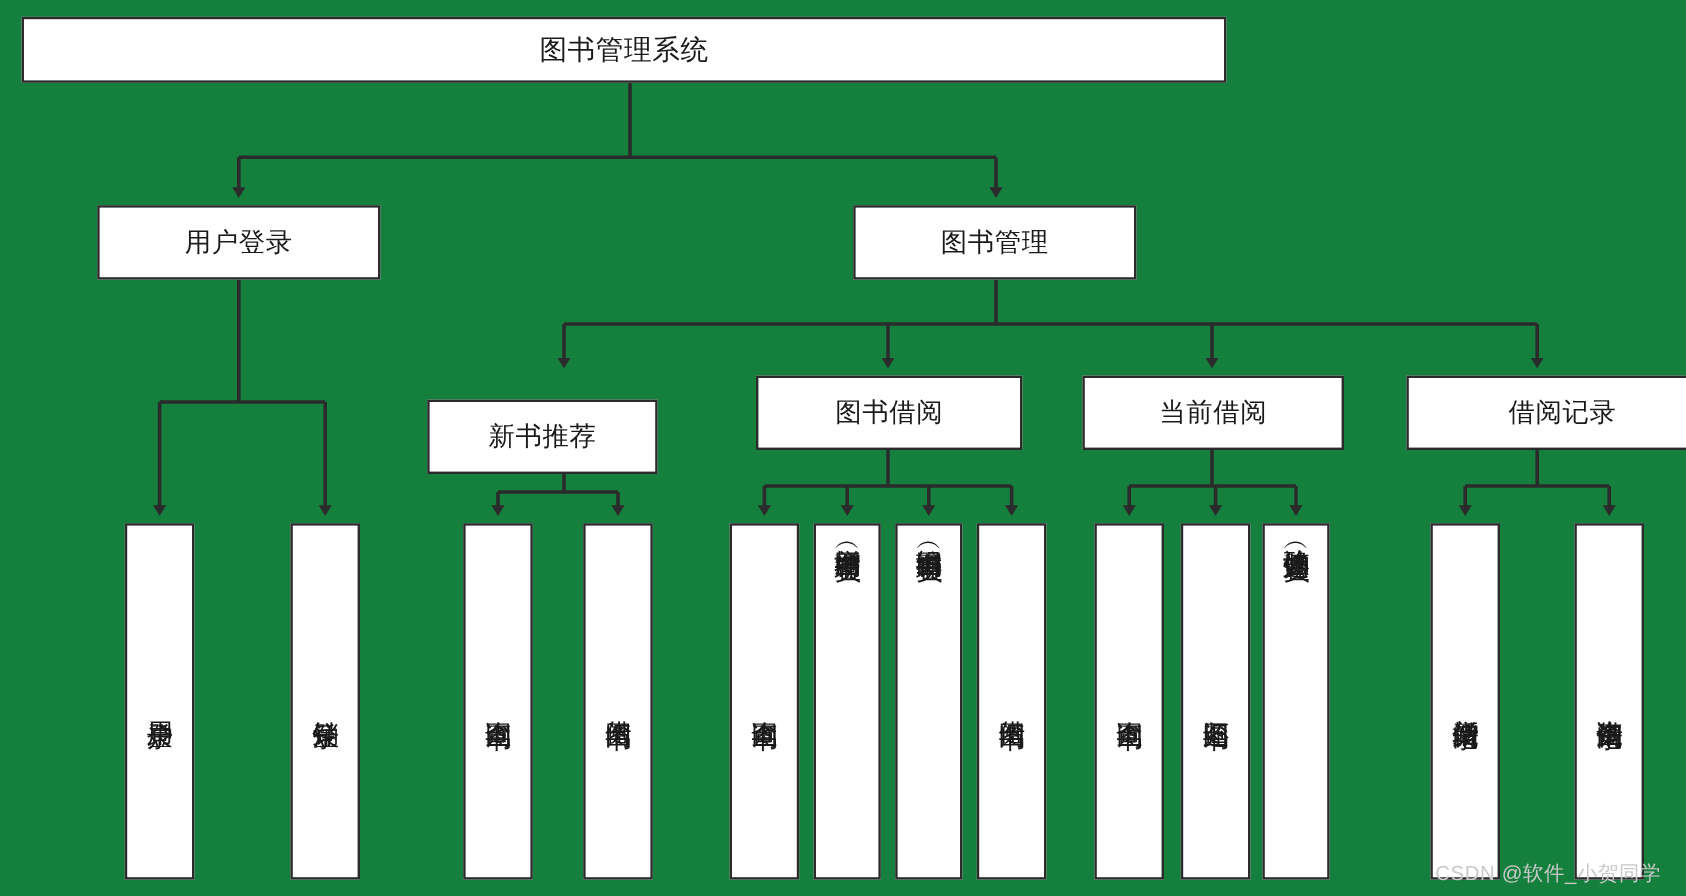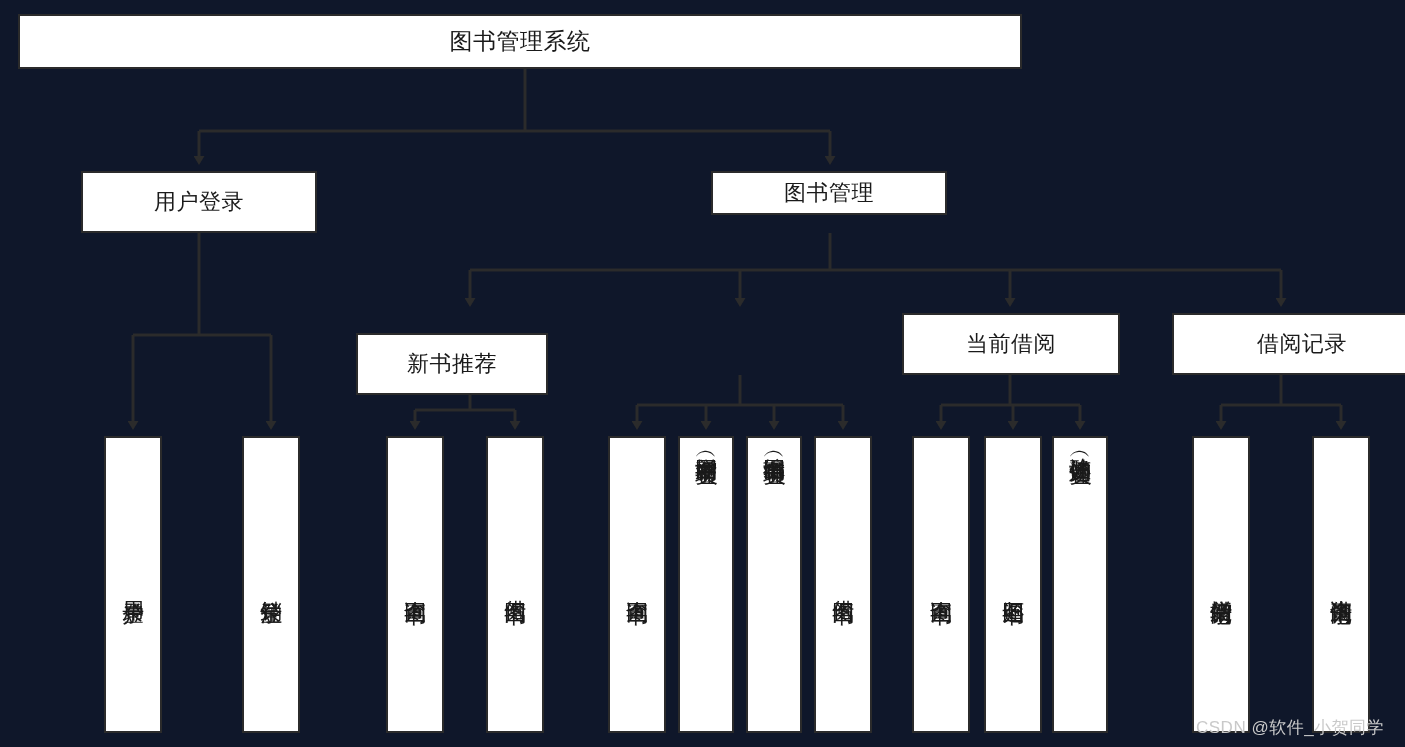--- a/index.html
+++ b/index.html
@@ -7,21 +7,21 @@
     padding: 0;
     background: #ffffff;
   }
   body {
     font-family: "Liberation Sans", "DejaVu Sans", sans-serif;
   }
   #canvas {
     position: relative;
     width: 1405px;
     height: 747px;
-    background: #0f172a;
+    background: #15803d;
     overflow: hidden;
   }
   #edges {
     position: absolute;
     left: 0;
     top: 0;
     width: 1405px;
     height: 747px;
   }
   .node {
@@ -121,28 +121,31 @@
   </svg>
 
   <div class="node h root" style="left:18px; top:14px; width:1004px; height:55px;">
     <span>图书管理系统</span>
   </div>
 
   <div class="node h" style="left:81px; top:171px; width:236px; height:62px;">
     <span>用户登录</span>
   </div>
 
-  <div class="node h" style="left:711px; top:171px; width:236px; height:44px;">
+  <div class="node h" style="left:711px; top:171px; width:236px; height:62px;">
     <span>图书管理</span>
   </div>
 
   <div class="node h" style="left:356px; top:313px; width:192px; height:62px;margin-top:20px;">
     <span>新书推荐</span>
   </div>
 
+  <div class="node h" style="left:630px; top:313px; width:222px; height:62px;">
+    <span>图书借阅</span>
+  </div>
 
   <div class="node h" style="left:902px; top:313px; width:218px; height:62px;justify-content:center;">
     <span>当前借阅</span>
   </div>
 
   <div class="node h" style="left:1172px; top:313px; width:260px; height:62px;">
     <span>借阅记录</span>
   </div>
 
   <div class="node v" style="left:104px; top:436px; width:58px; height:297px;">

